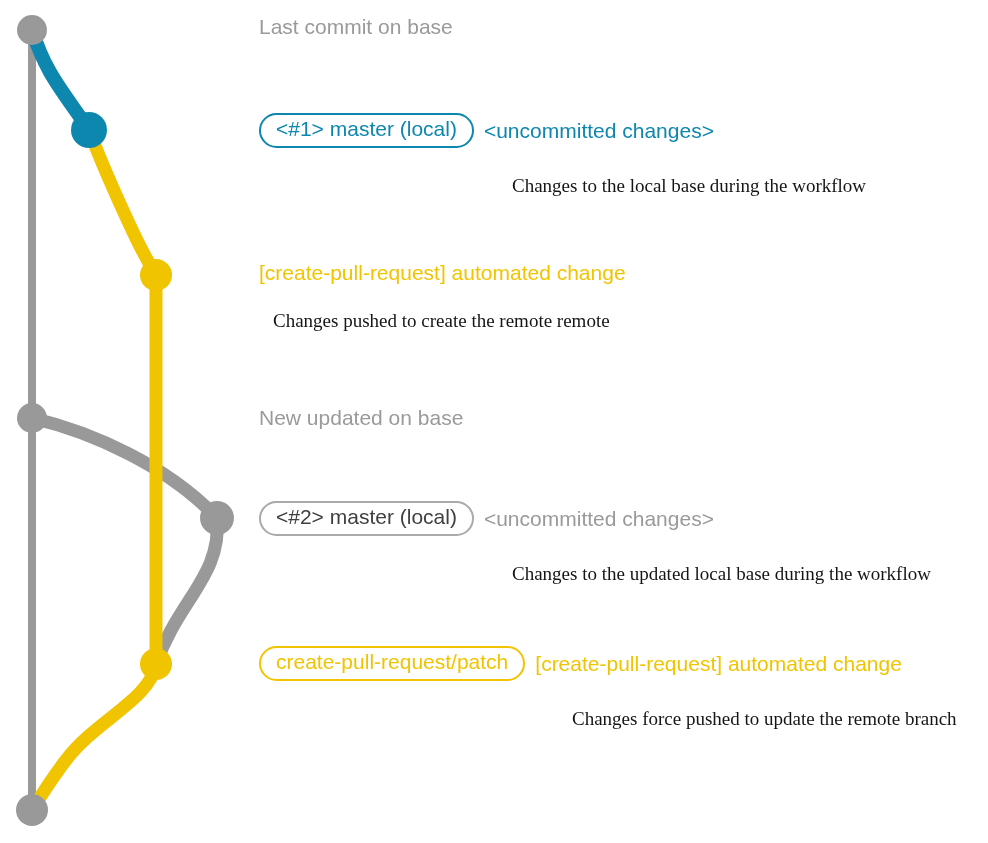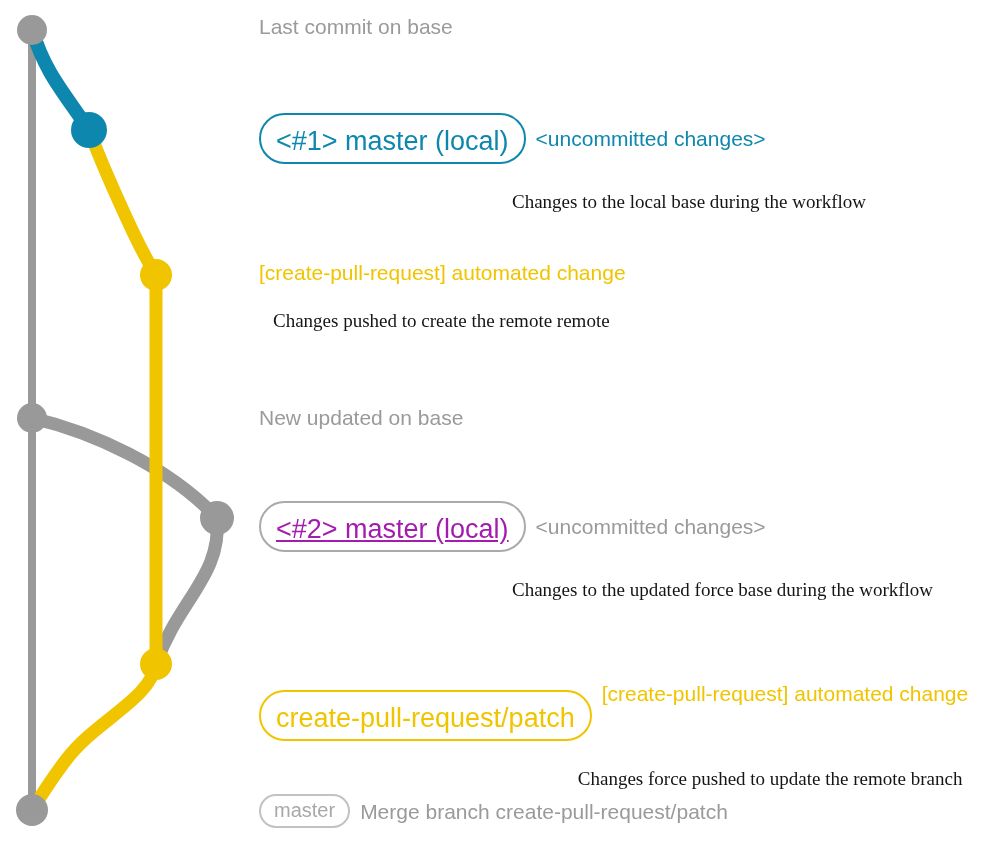--- a/index.html
+++ b/index.html
@@ -44,30 +44,30 @@
     align-items: center;
     gap: 10px;
     white-space: nowrap;
   }
 
   
   .ref-pill {
     display: inline-block;
     border: 2px solid #999999;
     border-radius: 999px;
-    padding: 13px 15px 7px 15px;
-    font-size: 27px;
+    padding: 3px 15px 7px 15px;
+    font-size: 21px;
     line-height: 1;
     color: #999999;
     background: #ffffff;
     box-sizing: border-box;
   }
   .ref-pill.teal   { border-color: #0e87ae; color: #0e87ae; }
-  .ref-pill.yellow { border-color: #f1c400; color: #f1c400; margin-top: 44px; }
-  .ref-pill.gray   { border-color: #aaaaaa; color: #a21caf; text-decoration: underline; }
+  .ref-pill.yellow { border-color: #f1c400; color: #f1c400; }
+  .ref-pill.gray   { border-color: #aaaaaa; color: #404040; }
   .ref-pill.light  { border-color: #c2c2c2; color: #a8a8a8; }
 
   
   .subject {
     font-size: 21px;
     line-height: 1;
     white-space: nowrap;
   }
   .subject.teal   { color: #0e87ae; }
   .subject.yellow { color: #f1c400; text-align: right; }
@@ -138,31 +138,25 @@
     <div class="commit-head">
       <span class="subject gray">New updated on base</span>
     </div>
   </div>
 
   <div class="commit-row" style="left:259px; top:501px;">
     <div class="commit-head">
       <span class="ref-pill gray">&lt;#2&gt; master (local)</span>
       <span class="subject gray">&lt;uncommitted changes&gt;</span>
     </div>
-    <div class="description" style="margin-left:253px;">Changes to the updated force base during the workflow</div>
+    <div class="description" style="margin-left:253px;">Changes to the updated local base during the workflow</div>
   </div>
 
   <div class="commit-row" style="left:259px; top:646px;">
     <div class="commit-head">
       <span class="ref-pill yellow">create-pull-request/patch</span>
       <span class="subject yellow">[create-pull-request] automated change</span>
     </div>
     <div class="description" style="margin-left:313px;text-align:center;">Changes force pushed to update the remote branch</div>
   </div>
 
-  <div class="commit-row" style="left:259px; top:794px;">
-    <div class="commit-head">
-      <span class="ref-pill light" style="font-size:20px; padding:4px 13px 6px 13px;">master</span>
-      <span class="subject gray">Merge branch create-pull-request/patch</span>
-    </div>
-  </div>
 
 </div>
 
 </body></html>

